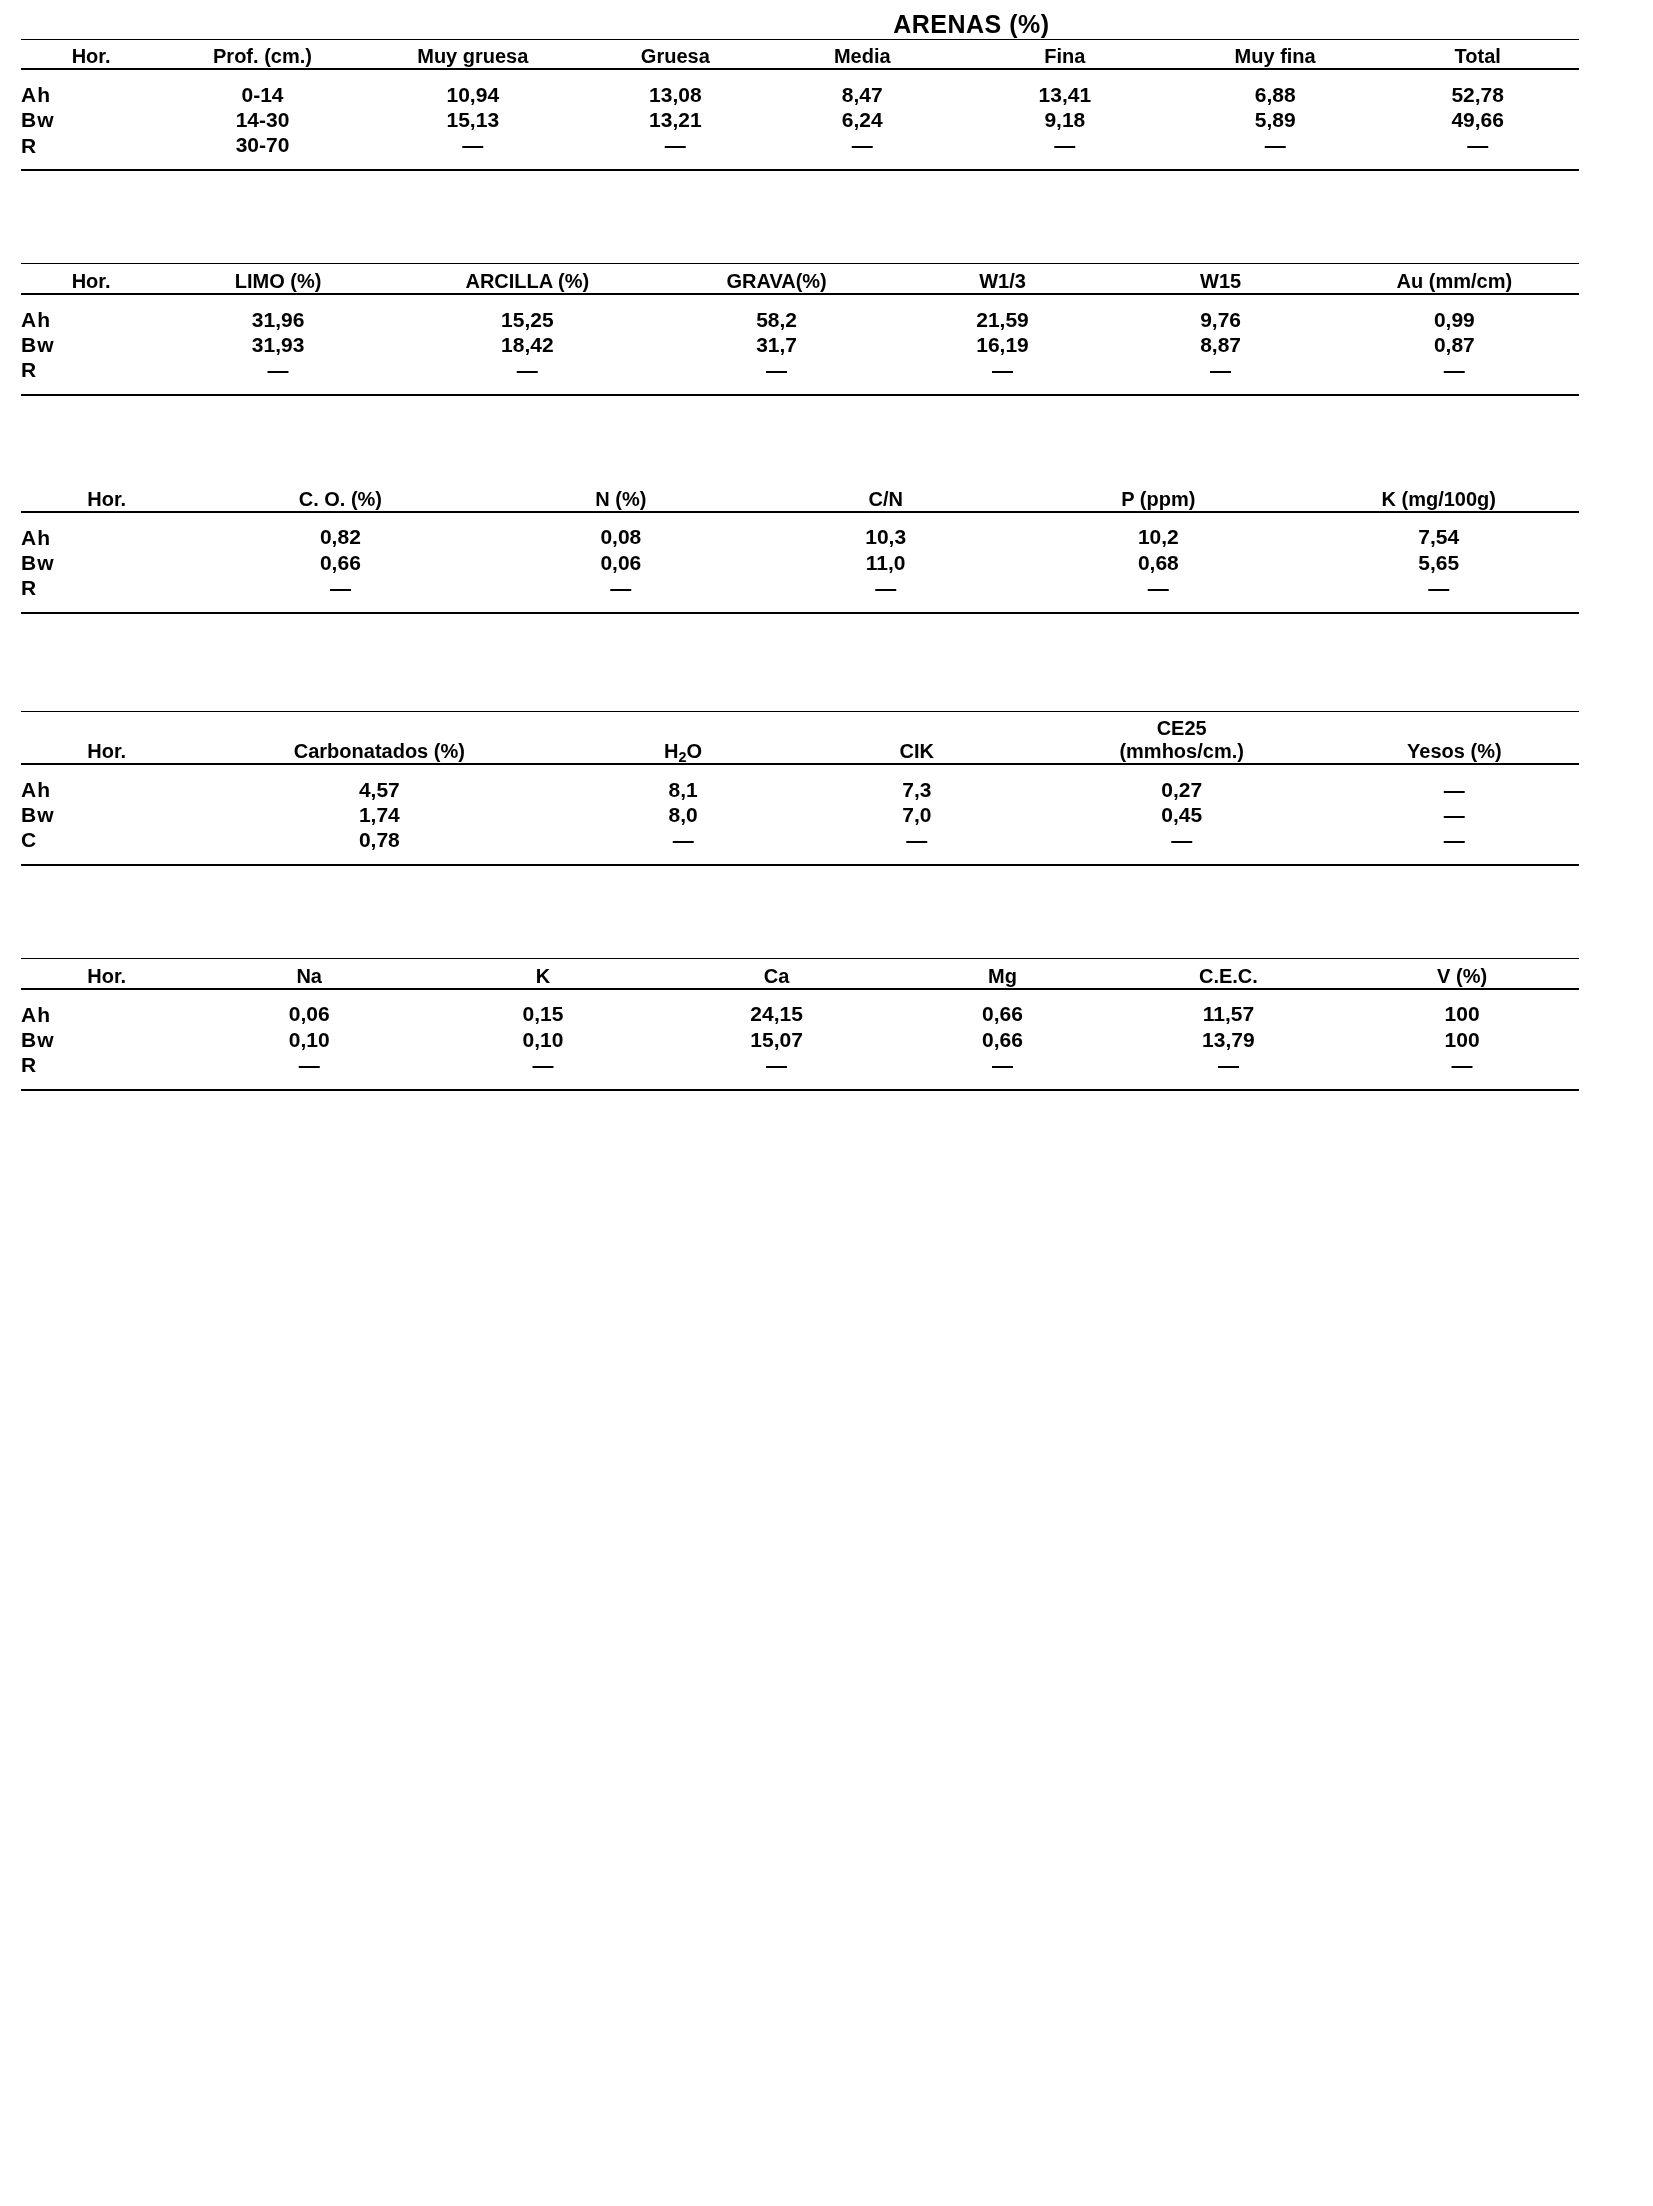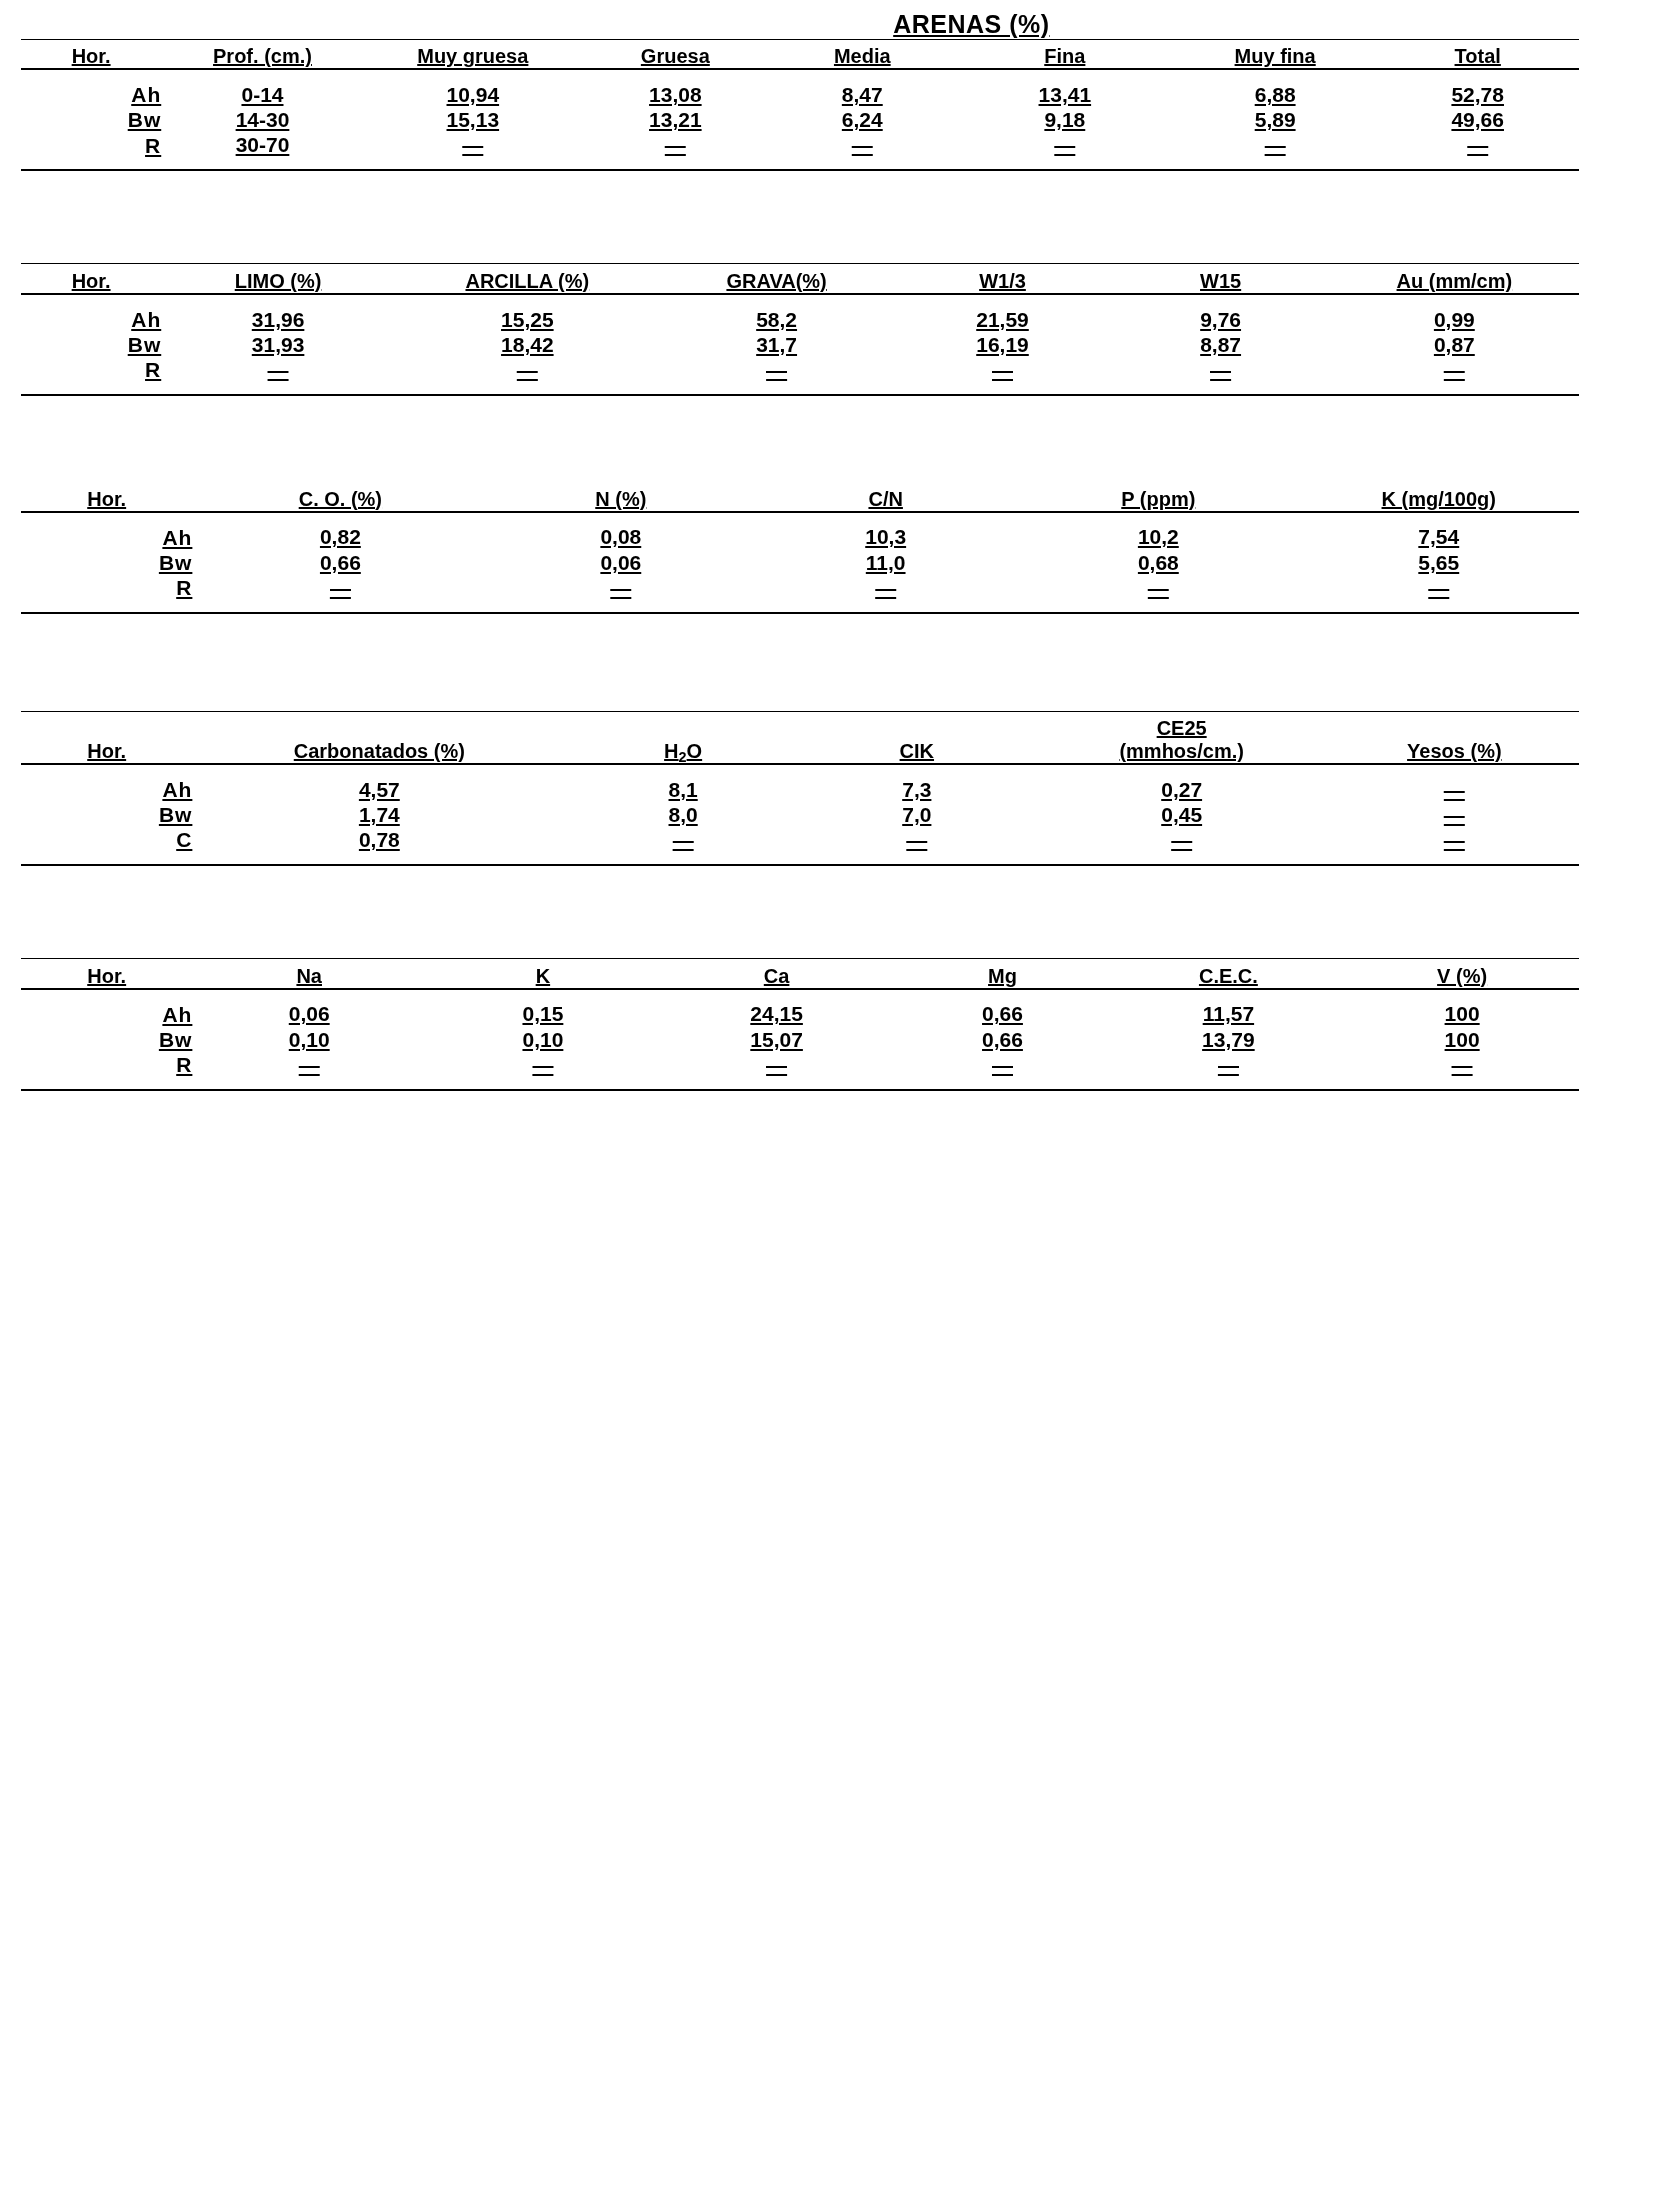--- a/index.html
+++ b/index.html
@@ -13,21 +13,20 @@
     font-family: "Liberation Sans", sans-serif;
     color: #000000;
     -webkit-font-smoothing: antialiased;
   }
   .page {
     width: 1600px;
     min-height: 2206px;
     box-sizing: border-box;
     padding: 9.7px 21px 19.3px 21px;
     position: relative;
-    text-decoration: underline;
   }
 
   table.tbl {
     width: 100%;
     border-collapse: collapse;
     table-layout: fixed;
   }
   table.tbl td, table.tbl th {
     padding: 0;
     vertical-align: bottom;
@@ -52,21 +51,21 @@
   .cell {
     font-size: 21px;
     font-weight: bold;
     text-align: center;
     padding: 4.8px 0 4.8px 0;
     line-height: 1.2;
   }
   .rowlabel {
     font-size: 21px;
     font-weight: bold;
-    text-align: right;
+    text-align: left;
     padding: 4.8px 0;
     letter-spacing: 1px;
   }
   .spanrule td {
     border-bottom: 1.9px solid #000;
     height: 0;
     font-size: 0;
     line-height: 0;
   }
   .hdr-rule td {

